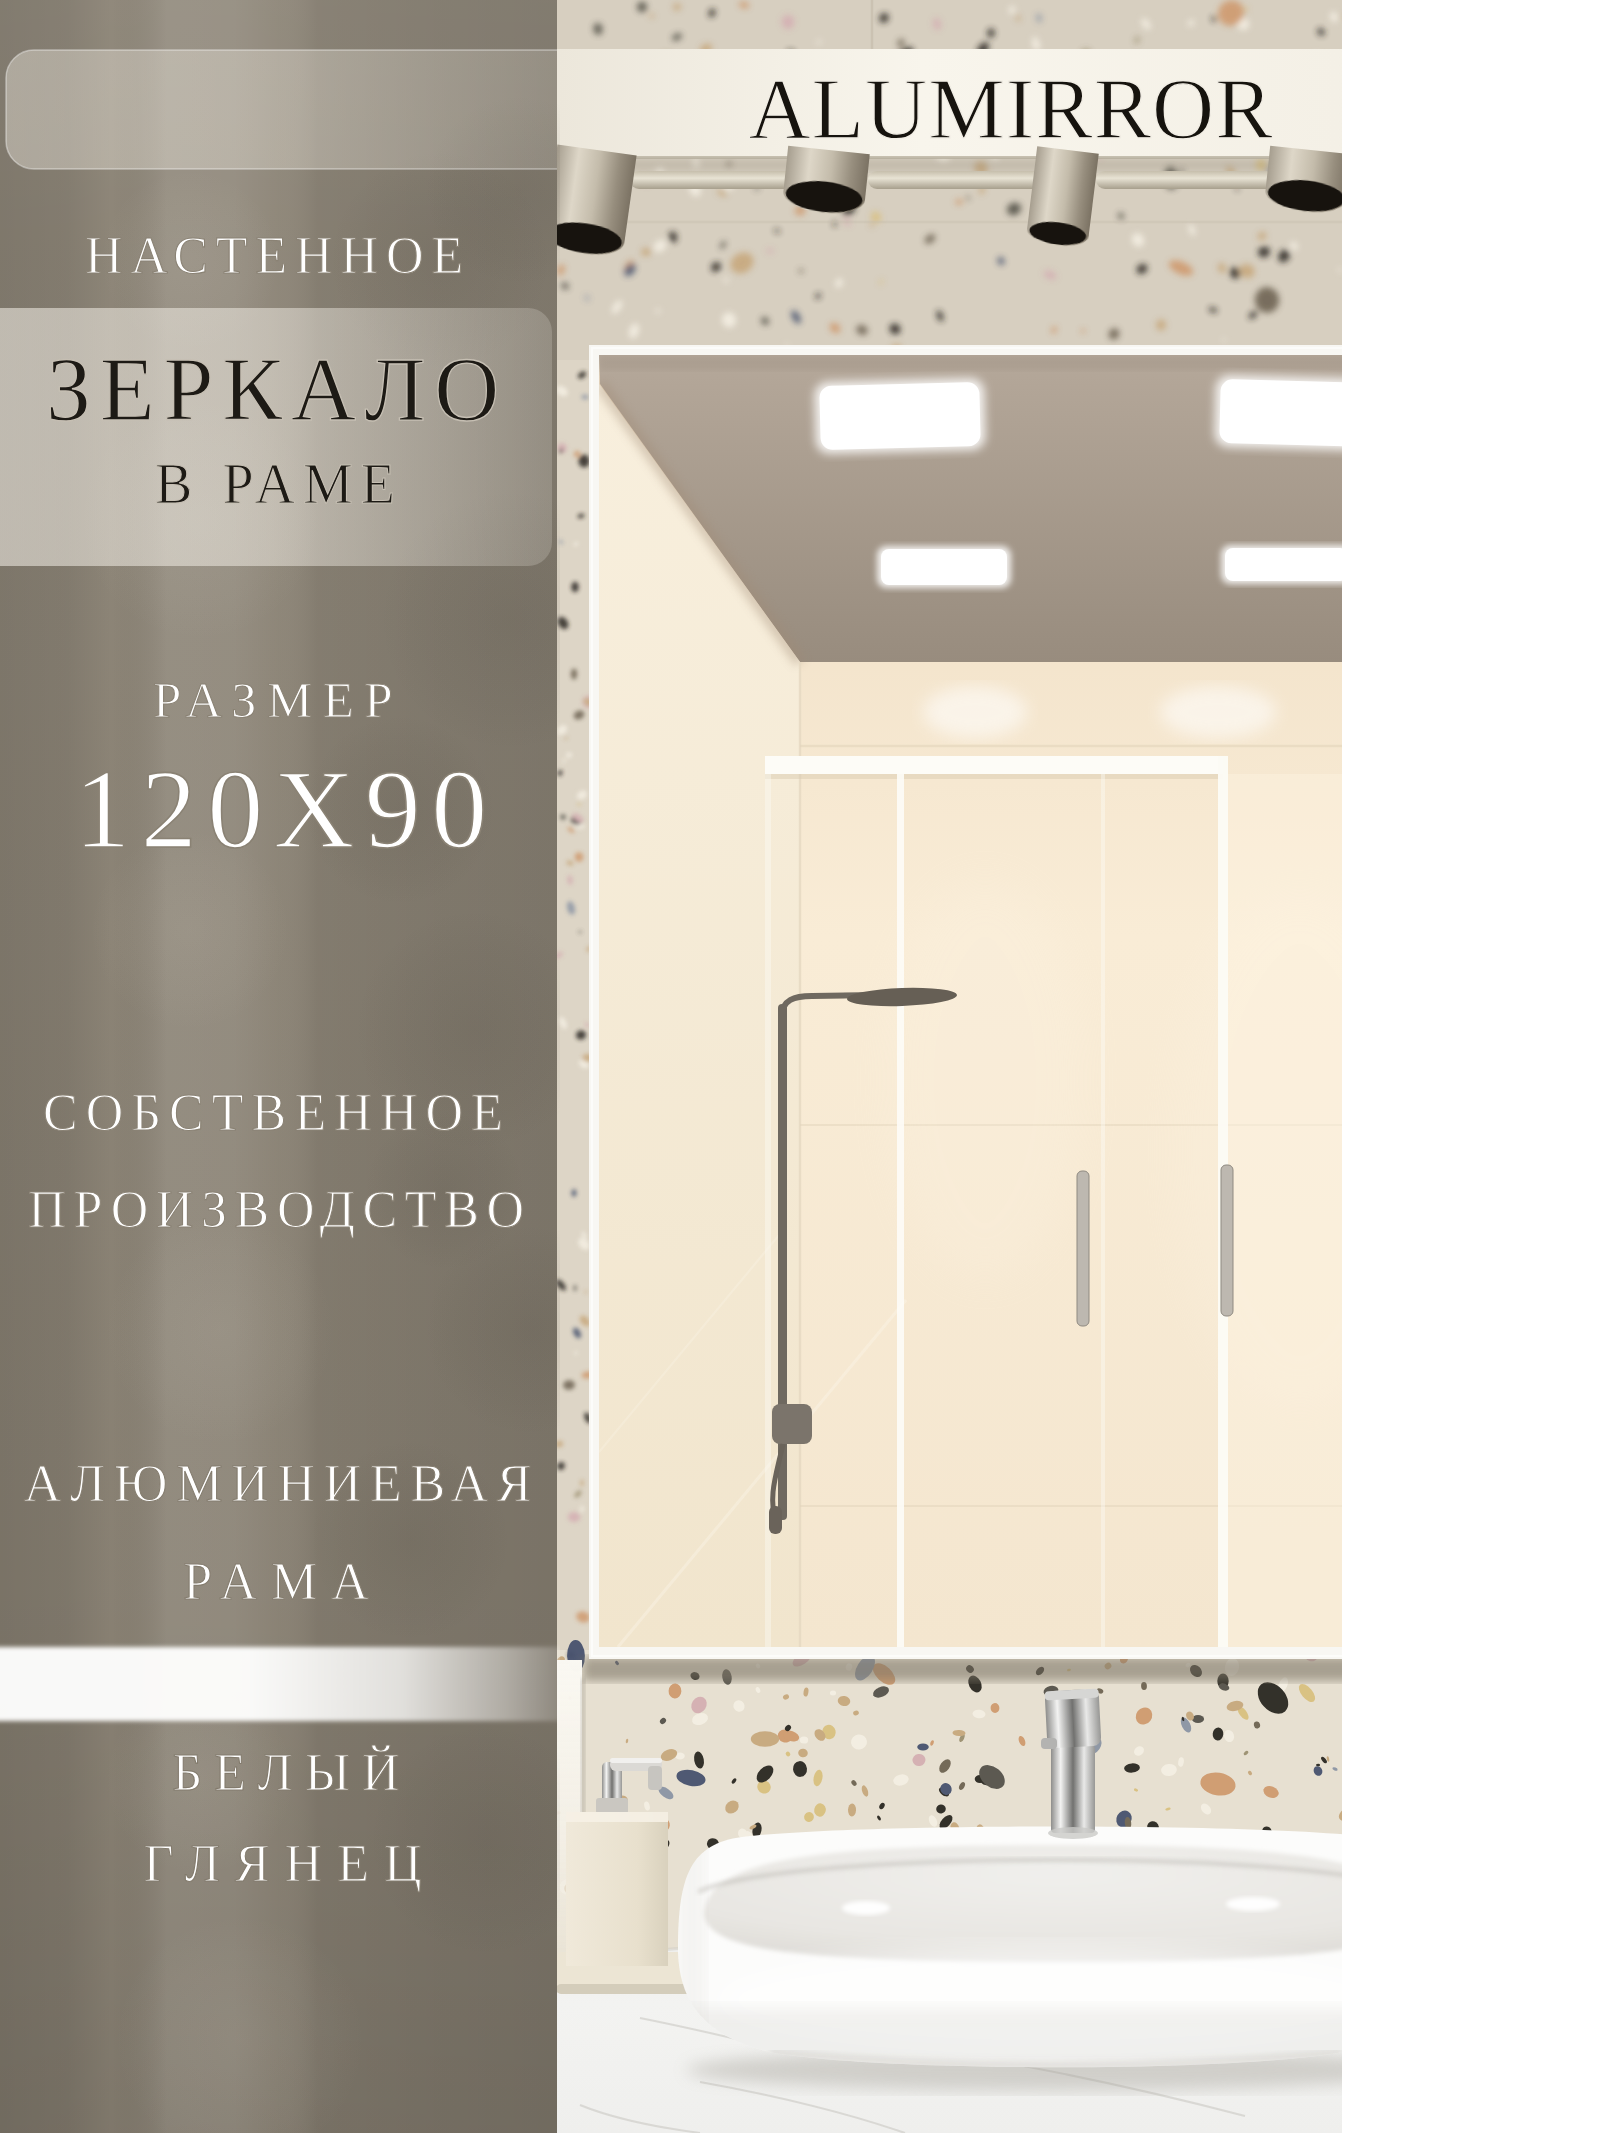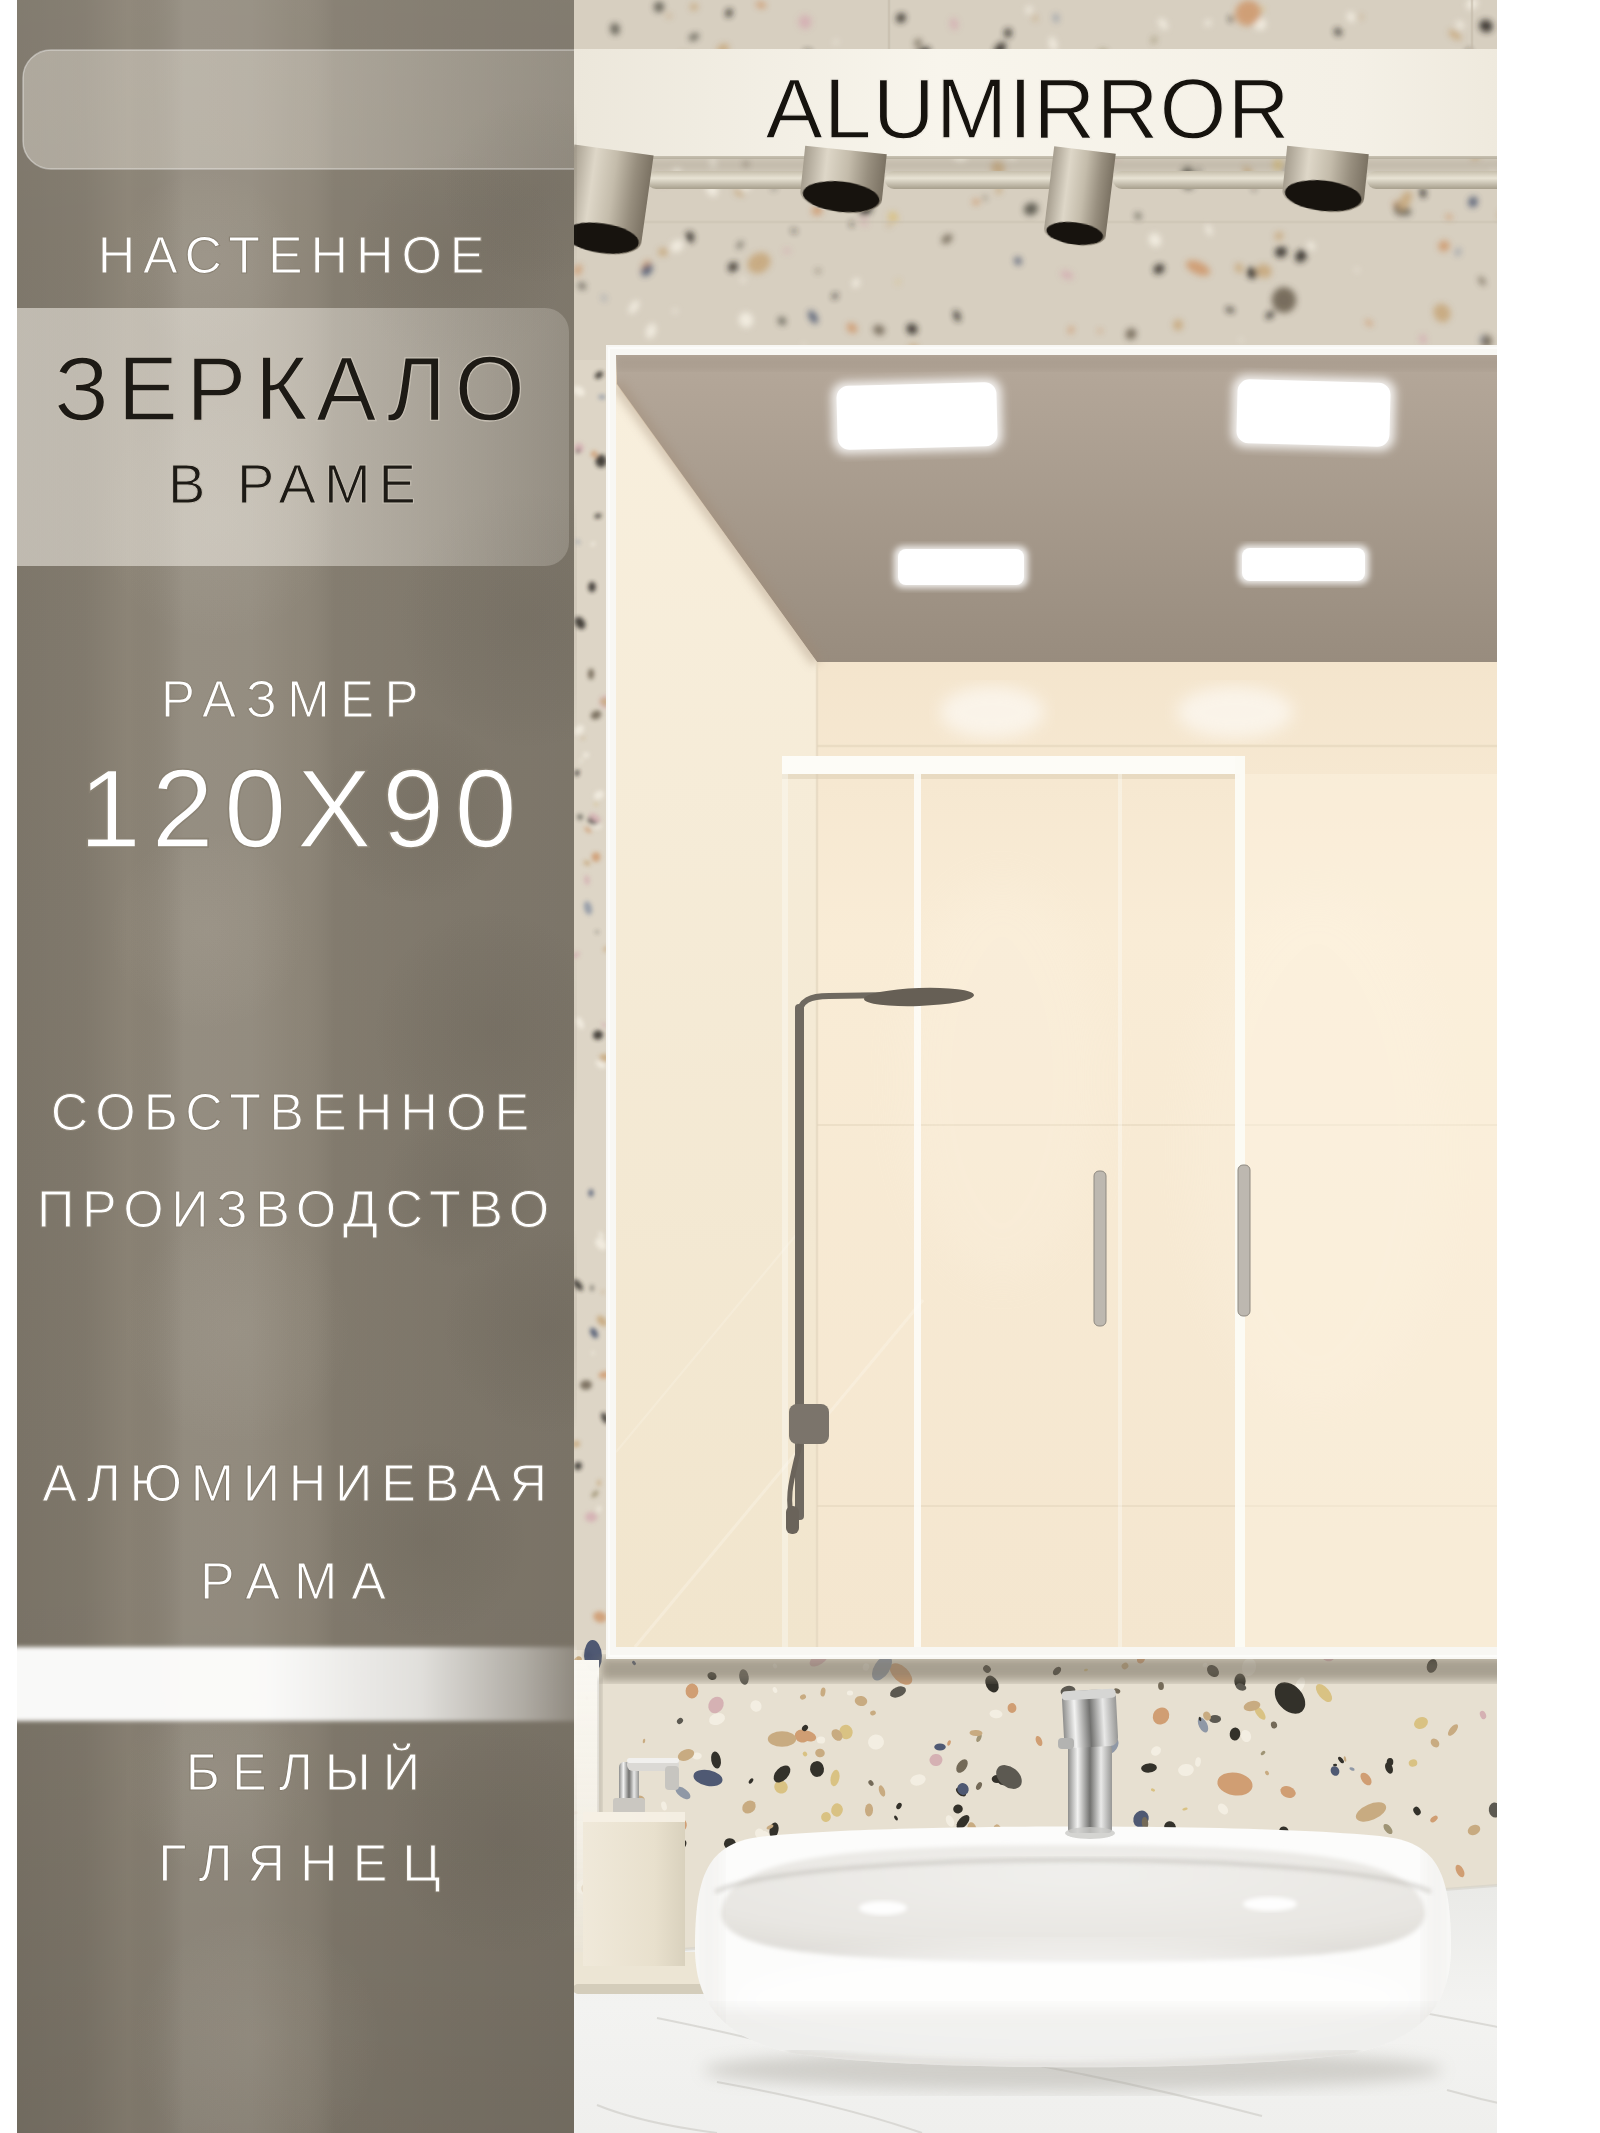--- a/index.html
+++ b/index.html
@@ -1,17 +1,17 @@
 <!DOCTYPE html>
 <html><head>
 <meta charset="utf-8">
 <style>
   html,body{margin:0;padding:0;}
-  #page{position:relative;width:1480px;height:2133px;overflow:hidden;
-        font-family:Liberation Sans, sans-serif;background:#8b8375;margin-left:17px;}
+  #page{position:relative;width:1342px;height:2133px;overflow:hidden;
+        font-family:Liberation Serif, serif;background:#8b8375;}
 </style>
 </head>
 <body>
 <div id="page">
 <svg width="1600" height="2133" viewBox="0 0 1600 2133">
 <defs>
   <linearGradient id="barGrad" x1="0" y1="0" x2="1" y2="0">
     <stop offset="0" stop-color="#ece7db"></stop>
           <stop offset="0.35" stop-color="#f8f5ec"></stop>
     <stop offset="0.75" stop-color="#f4f0e6"></stop>

